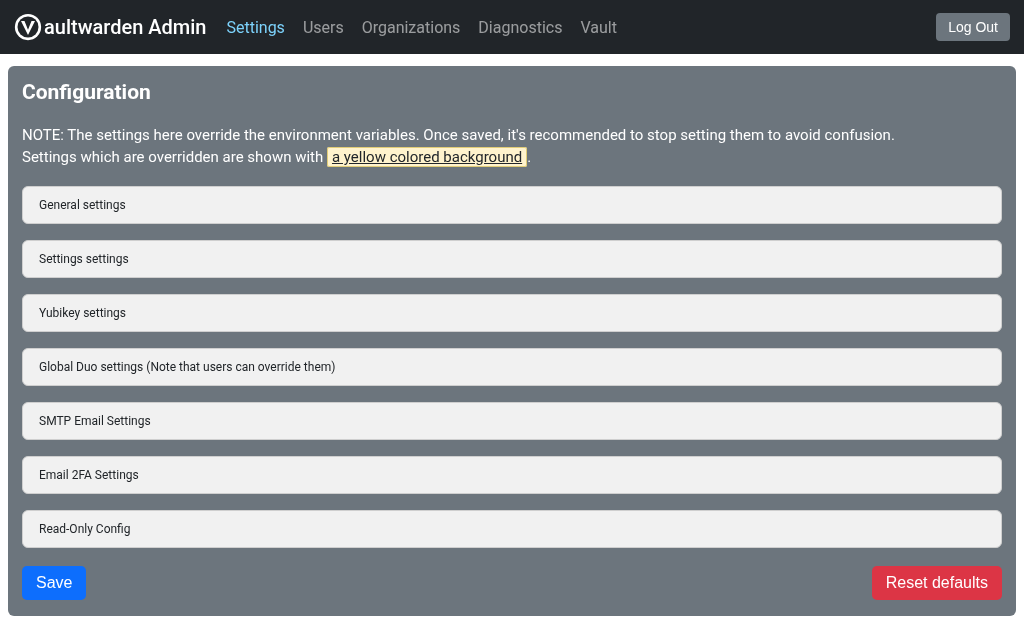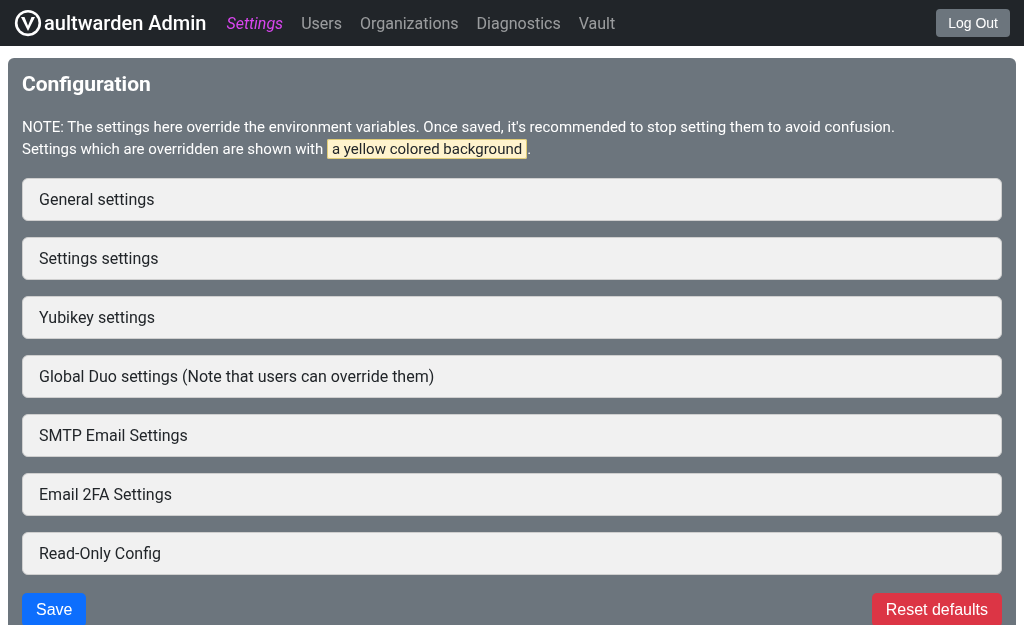--- a/index.html
+++ b/index.html
@@ -6,21 +6,21 @@
   html, body {
     width: 1024px;
     font-family: -apple-system, BlinkMacSystemFont, "Segoe UI", Roboto, "Helvetica Neue", Arial, sans-serif;
     background: #ffffff;
     color: #212529;
   }
 
   
   .navbar {
     background: #212529;
-    height: 46px;
+    height: 54px;
     display: flex;
     align-items: center;
     padding: 0 14px;
   }
   .brand {
     display: flex;
     align-items: center;
     color: #ffffff;
     font-size: 20px;
     font-weight: 500;
@@ -38,22 +38,21 @@
     gap: 18px;
     flex: 1;
     align-items: center;
   }
   .nav-link {
     font-size: 16px;
     color: rgba(255,255,255,0.55);
     cursor: pointer;
   }
   .nav-link.active {
-    color: #d946ef;
-    font-style: italic;
+    color: #7dd3fc;
   }
   .logout-btn {
     background: #6c757d;
     color: #ffffff;
     border: none;
     border-radius: 4px;
     padding: 6px 12px;
     font-size: 14px;
     cursor: pointer;
   }
@@ -78,36 +77,37 @@
     line-height: 1.4;
     margin-bottom: 18px;
   }
   .note-block div { margin-bottom: 1px; }
   .highlight {
     background: #fff3cd;
     color: #212529;
     border: 1px solid #e0cc77;
     border-radius: 2px;
     padding: 0 4px;
+    text-decoration: underline;
   }
 
   
   .accordion {
     display: flex;
     flex-direction: column;
     gap: 16px;
     margin-bottom: 18px;
   }
   .accordion-item {
     background: #f1f1f1;
     border: 1px solid #cfcfcf;
     border-radius: 6px;
     color: #212529;
     padding: 11px 16px;
-    font-size: 16px;
+    font-size: 12px;
     cursor: pointer;
   }
 
   
   .btn-row {
     display: flex;
     justify-content: space-between;
     align-items: center;
   }
   .btn {

